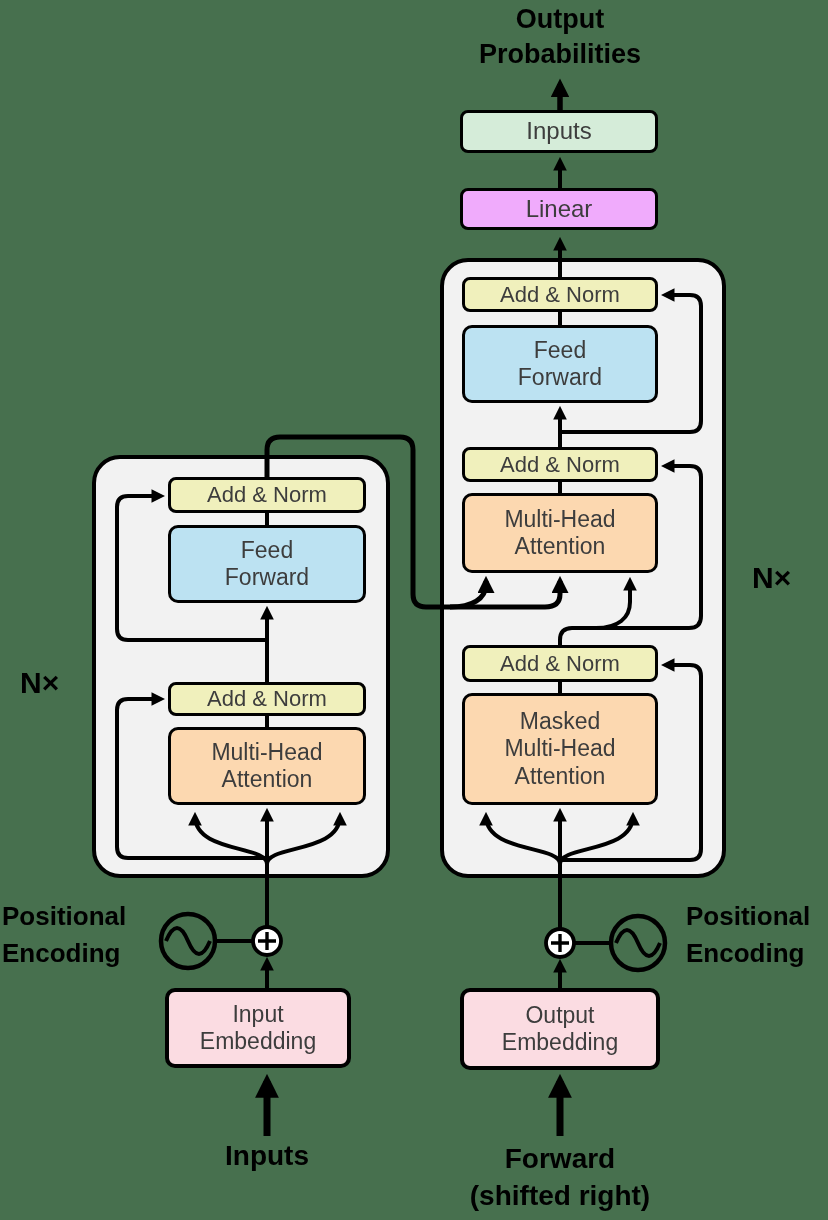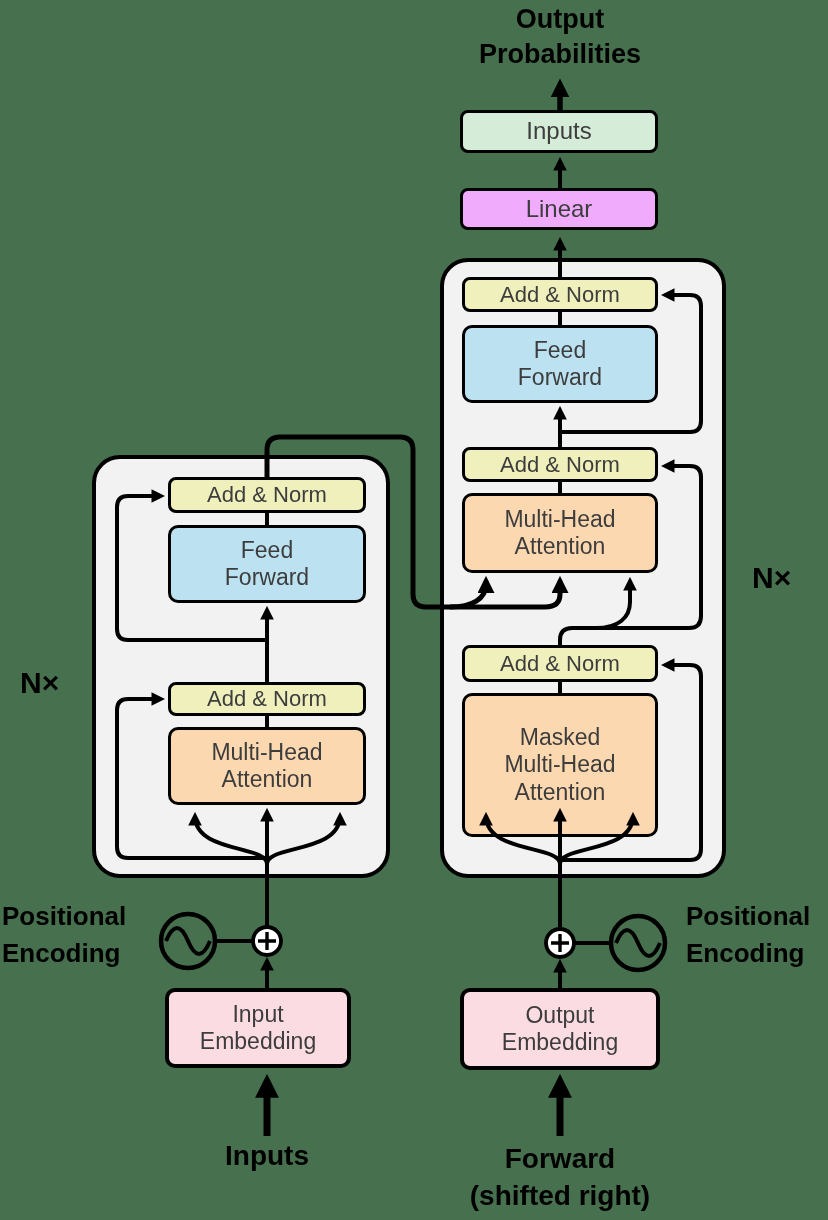--- a/index.html
+++ b/index.html
@@ -52,21 +52,21 @@
   <div class="node small" style="left: 460px; top: 110px; width: 198px; height: 43px; font-size: 24px; background: rgb(213, 236, 217);">Inputs</div>
   <div class="node small" style="left: 460px; top: 188px; width: 198px; height: 42px; font-size: 24px; background: #f0abfc;">Linear</div>
 
   <div class="node small" style="left: 462px; top: 277px; width: 196px; height: 35px; background: rgb(240, 240, 188);">Add &amp; Norm</div>
   <div class="node big" style="left: 462px; top: 325px; width: 196px; height: 78px; background: rgb(188, 226, 242);">Feed
 Forward</div>
   <div class="node small" style="left: 462px; top: 447px; width: 196px; height: 35px; background: rgb(240, 240, 188);">Add &amp; Norm</div>
   <div class="node big" style="left: 462px; top: 493px; width: 196px; height: 80px; background: rgb(252, 216, 176);">Multi-Head
 Attention</div>
   <div class="node small" style="left: 462px; top: 645px; width: 196px; height: 37px; background: rgb(240, 240, 188);">Add &amp; Norm</div>
-  <div class="node big" style="left: 462px; top: 693px; width: 196px; height: 144px; background: rgb(252, 216, 176);">Masked
+  <div class="node big" style="left: 462px; top: 693px; width: 196px; height: 112px; background: rgb(252, 216, 176);">Masked
 Multi-Head
 Attention</div>
 
   <div class="node small" style="left: 168px; top: 477px; width: 198px; height: 36px; background: rgb(240, 240, 188);">Add &amp; Norm</div>
   <div class="node big" style="left: 168px; top: 525px; width: 198px; height: 78px; background: rgb(188, 226, 242);">Feed
 Forward</div>
   <div class="node small" style="left: 168px; top: 682px; width: 198px; height: 34px; background: rgb(240, 240, 188);">Add &amp; Norm</div>
   <div class="node big" style="left: 168px; top: 727px; width: 198px; height: 78px; background: rgb(252, 216, 176);">Multi-Head
 Attention</div>
 

